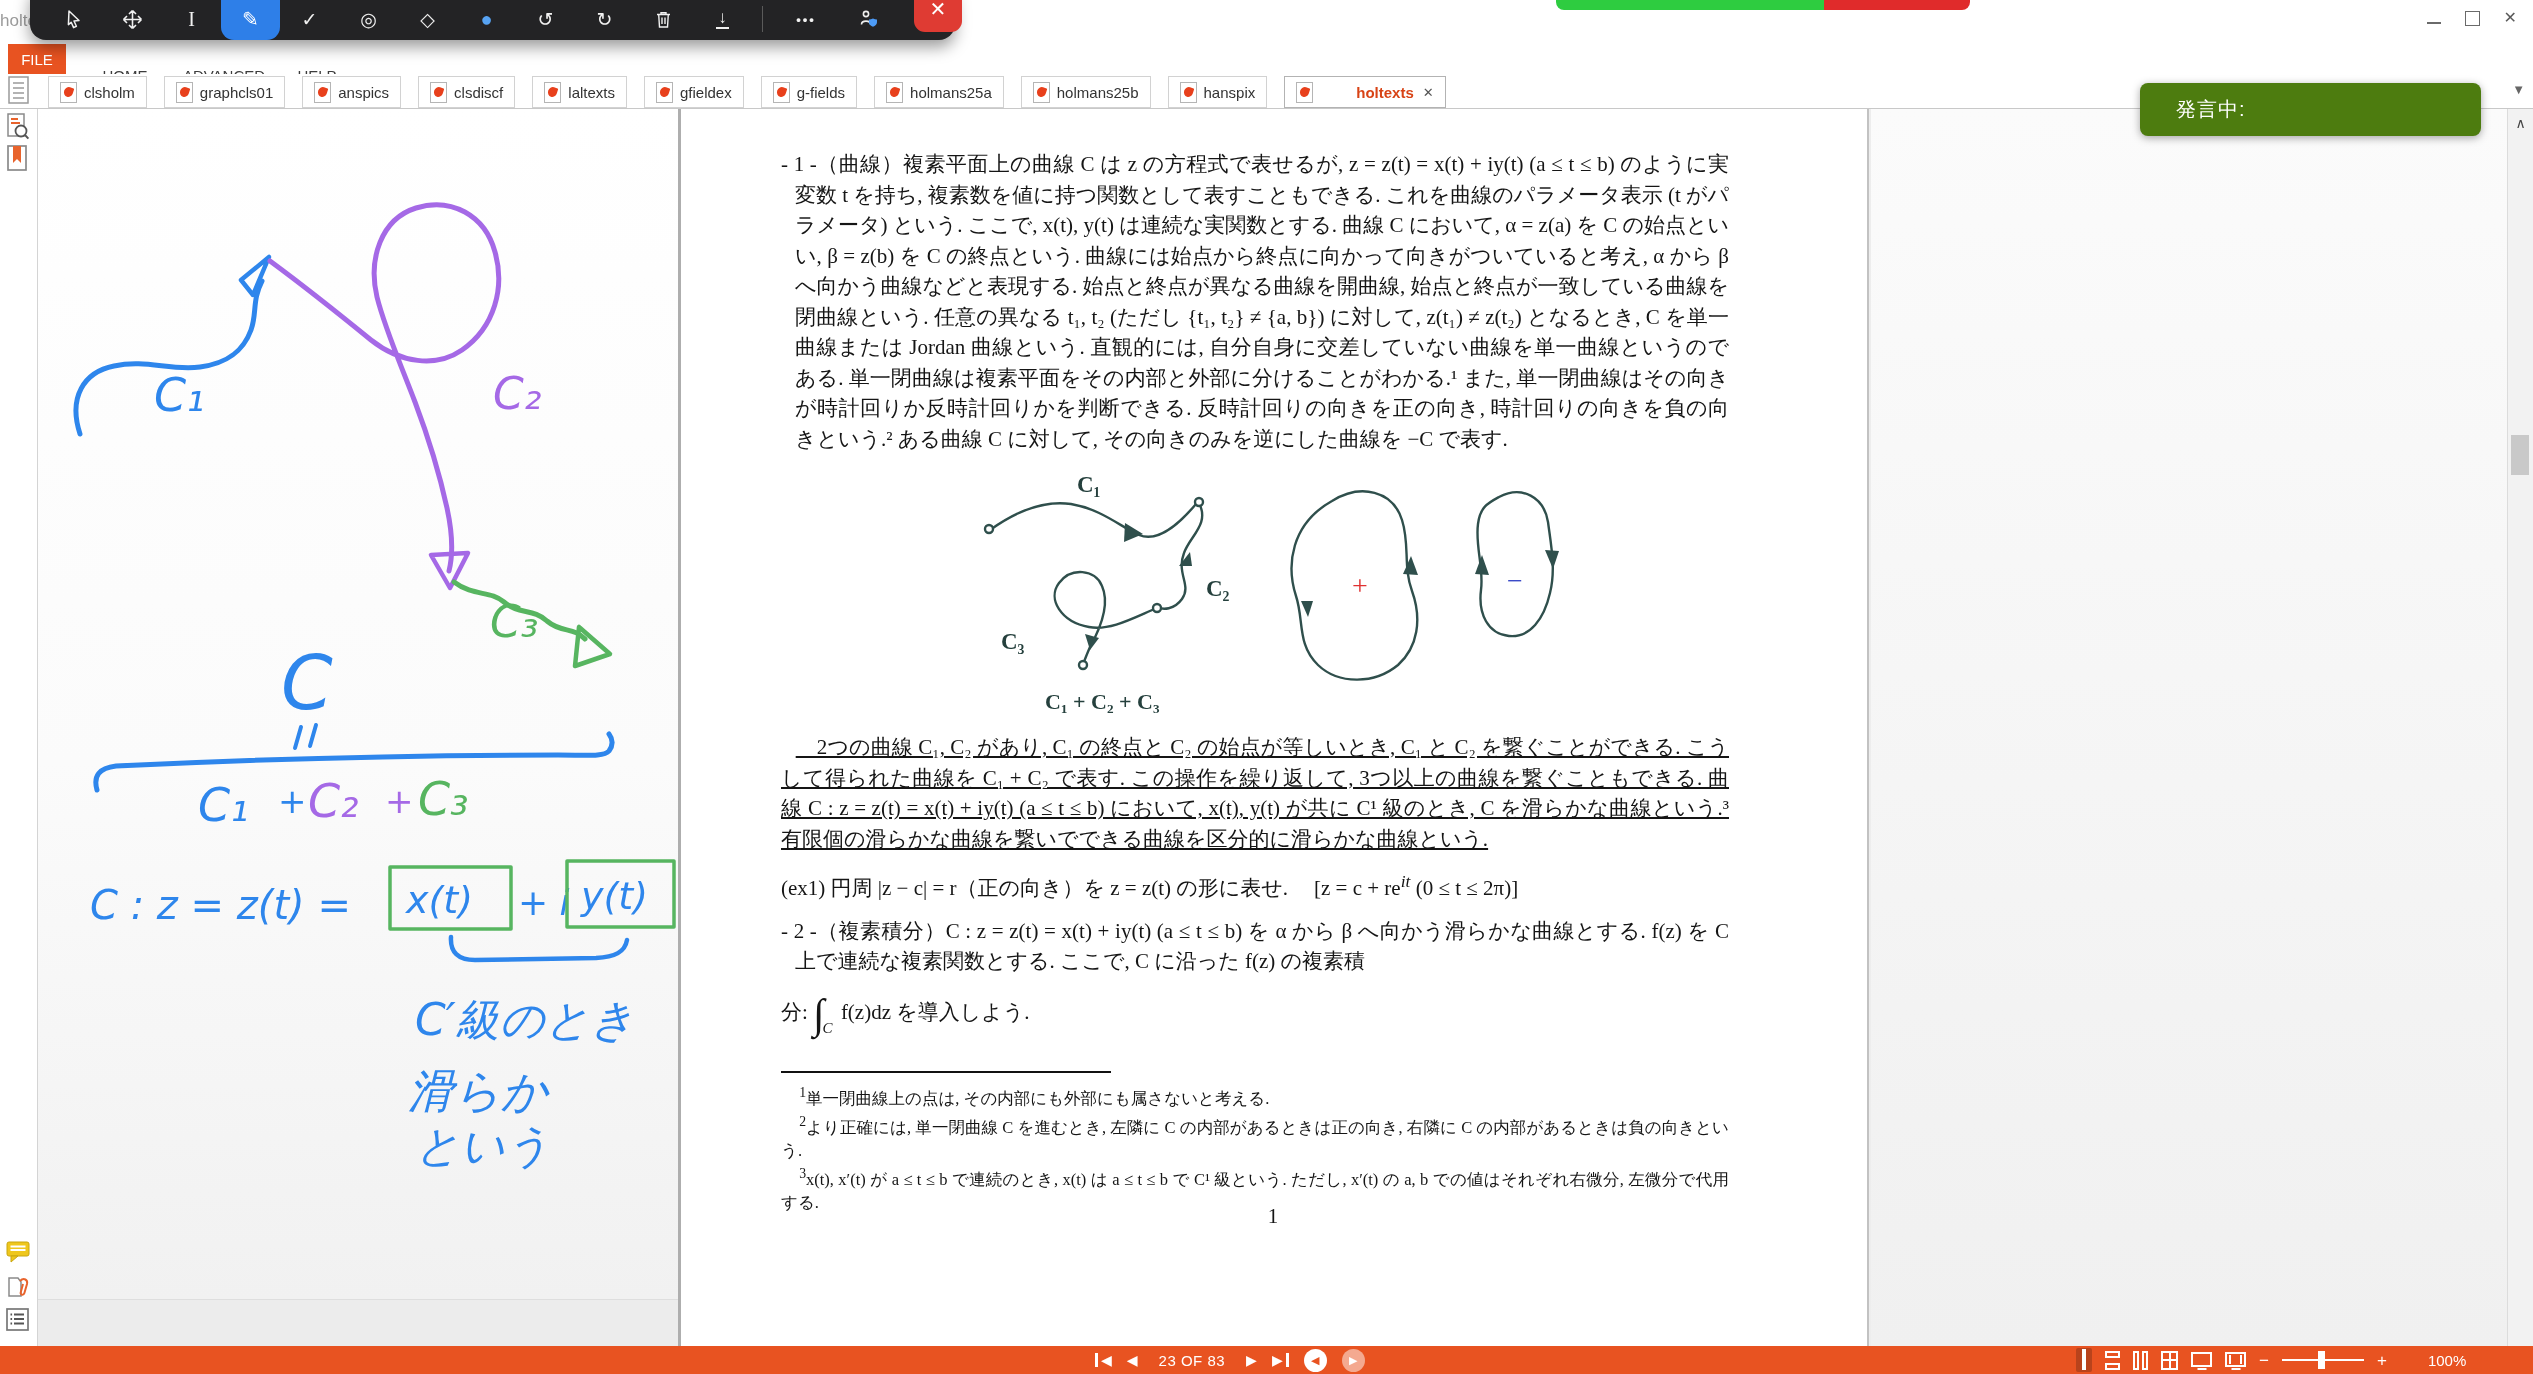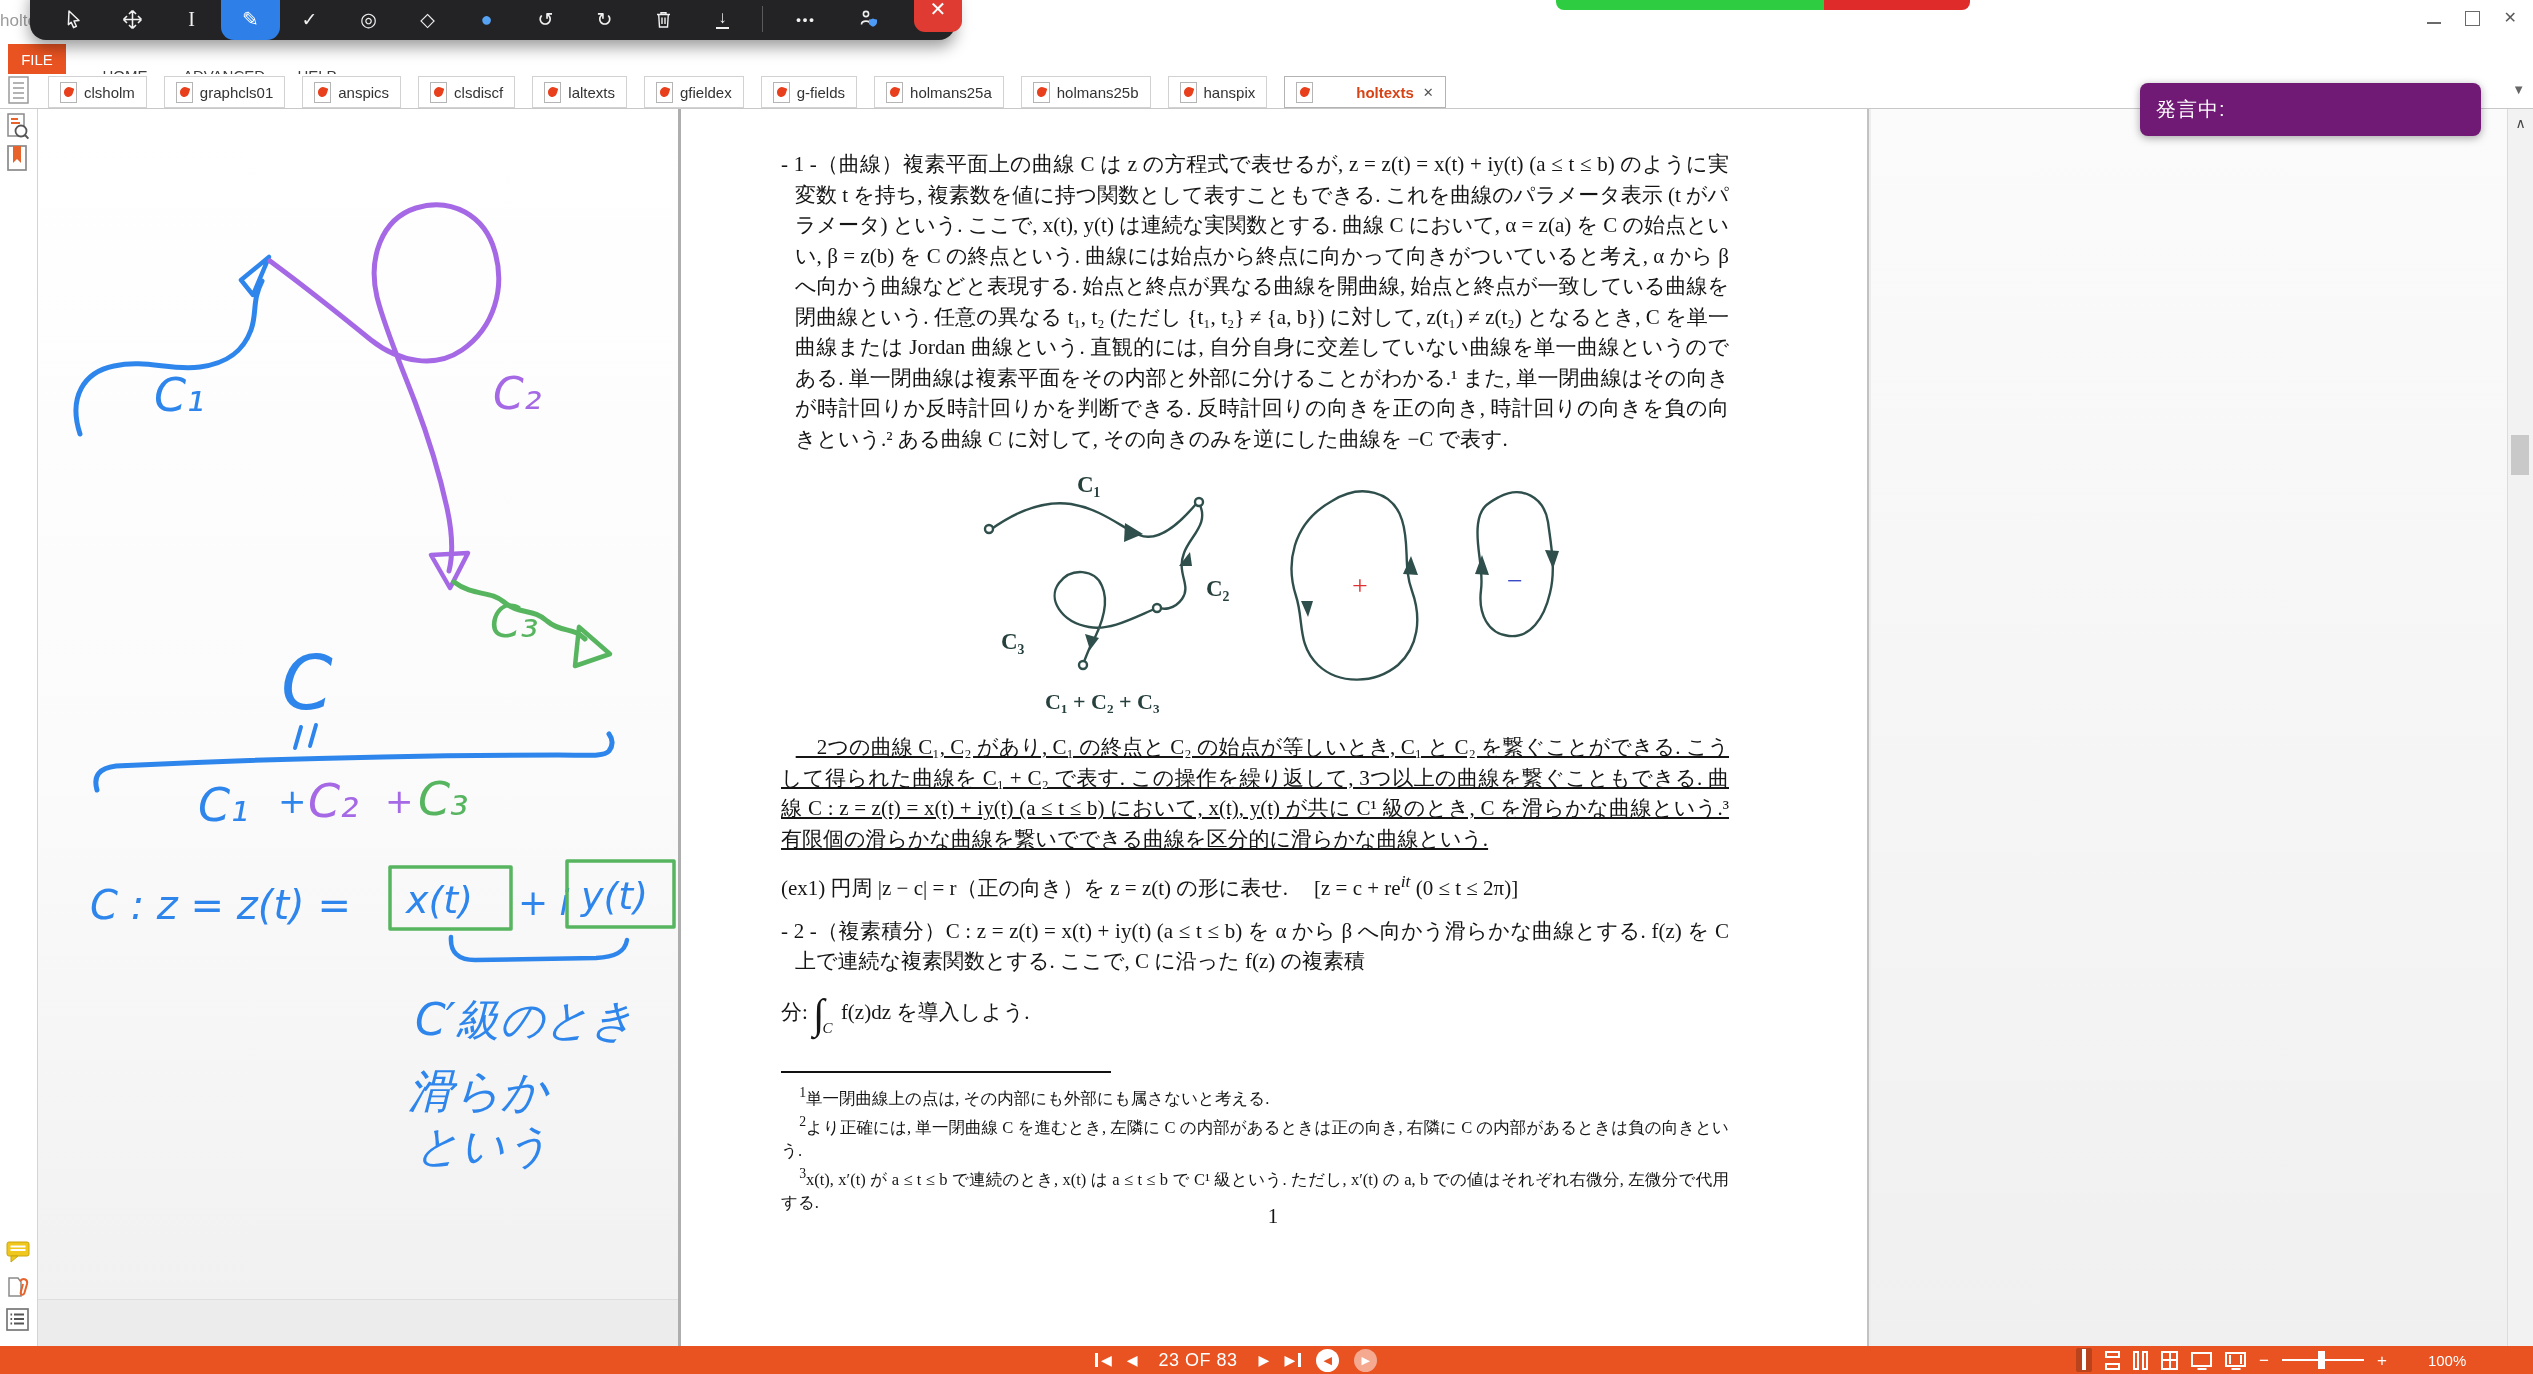--- a/index.html
+++ b/index.html
@@ -70,22 +70,22 @@
               background:linear-gradient(180deg,#ffffff 0%,#fbfbfb 55%,#f1f1f1 100%);}
   .wb-below{position:absolute;left:38px;top:1190px;width:640px;height:47px;background:#ececec;border-top:1px solid #dedede;}
   .divider{position:absolute;left:678px;top:0;width:3px;height:100%;background:#aeaeae;}
 
   .page{position:absolute;left:681px;top:0;width:1188px;height:100%;background:#fff;border-right:2px solid #c2c2c2;box-sizing:border-box;}
   .rightvoid{position:absolute;left:1871px;top:0;width:636px;height:100%;background:linear-gradient(180deg,#fbfbfb,#f0f0f0);}
   .vscroll{position:absolute;right:0;top:0;width:26px;height:100%;background:#f2f2f2;border-left:1px solid #dcdcdc;box-sizing:border-box;}
   .scroll-up{position:absolute;left:0;right:0;top:6px;text-align:center;color:#444;font-size:14px;}
   .scroll-thumb{position:absolute;left:3px;top:326px;width:18px;height:40px;background:#c9c9c9;}
 
-  .speaking{position:absolute;left:2140px;top:83px;width:341px;height:53px;background:#701a75;border-radius:8px;
-            z-index:60;display:flex;align-items:center;padding-left:16px;box-sizing:border-box;
+  .speaking{position:absolute;left:2140px;top:83px;width:341px;height:53px;background:#4d7c0f;border-radius:8px;
+            z-index:60;display:flex;align-items:center;padding-left:36px;box-sizing:border-box;
             color:#fff;font-size:20px;letter-spacing:1px;box-shadow:0 2px 8px rgba(0,0,0,.35);}
 
   
   .doc{position:absolute;left:100px;top:40px;width:948px;font-family:"Liberation Serif",serif;
        font-size:21px;line-height:30.5px;color:#151515;text-align:justify;}
   .doc p{margin:0 0 12px 0;}
   .sec{padding-left:14px;text-indent:-14px;}
   .p2{text-indent:0.7em;text-decoration:underline;}
   .fig{position:relative;margin:14px 0 14px 178px;width:660px;height:250px;}
   .figsvg text{font-family:"Liberation Serif",serif;font-weight:600;fill:#25403d;}
@@ -103,21 +103,21 @@
   .sgr{stroke:var(--pen-green);fill:none;}
   .fb{fill:var(--pen-blue);} .fp{fill:var(--pen-purple);} .fg{fill:var(--pen-green);}
   .hand{font-family:"DejaVu Sans",sans-serif;font-style:italic;}
 
   
   .statusbar{position:absolute;left:0;top:1346px;width:100%;height:28px;background:var(--accent-orange);z-index:65;}
   .nav{position:absolute;left:1095px;top:0;height:28px;display:flex;align-items:center;gap:15px;color:#fff;}
   .nav-g{font-size:14px;line-height:14px;}
   .bar-l{border-left:3px solid #fff;padding-left:3px;}
   .bar-r{border-right:3px solid #fff;padding-right:3px;}
-  .page-ind{font-size:18px;letter-spacing:.5px;margin:0 6px;}
+  .page-ind{font-size:15px;letter-spacing:.5px;margin:0 6px;}
   .nav-circle{width:23px;height:23px;border-radius:50%;background:#fff;color:var(--accent-orange);
               display:flex;align-items:center;justify-content:center;font-size:11px;}
   .nav-circle.dim{background:rgba(255,255,255,.5);color:#fff;}
   .viewctl{position:absolute;left:2076px;top:0;height:28px;display:flex;align-items:center;gap:13px;color:#fff;}
   .vi{position:relative;width:15px;height:19px;border:2px solid #fff;box-sizing:border-box;}
   .vi-active{background:#b8431c;padding:3px 6px;border-radius:2px;}
   .vi--stack{border:none;}
   .vi--stack::before,.vi--stack::after{content:"";position:absolute;left:0;width:15px;height:7px;border:2px solid #fff;box-sizing:border-box;}
   .vi--stack::before{top:0;} .vi--stack::after{bottom:0;}
   .vi--cols{border:none;}

